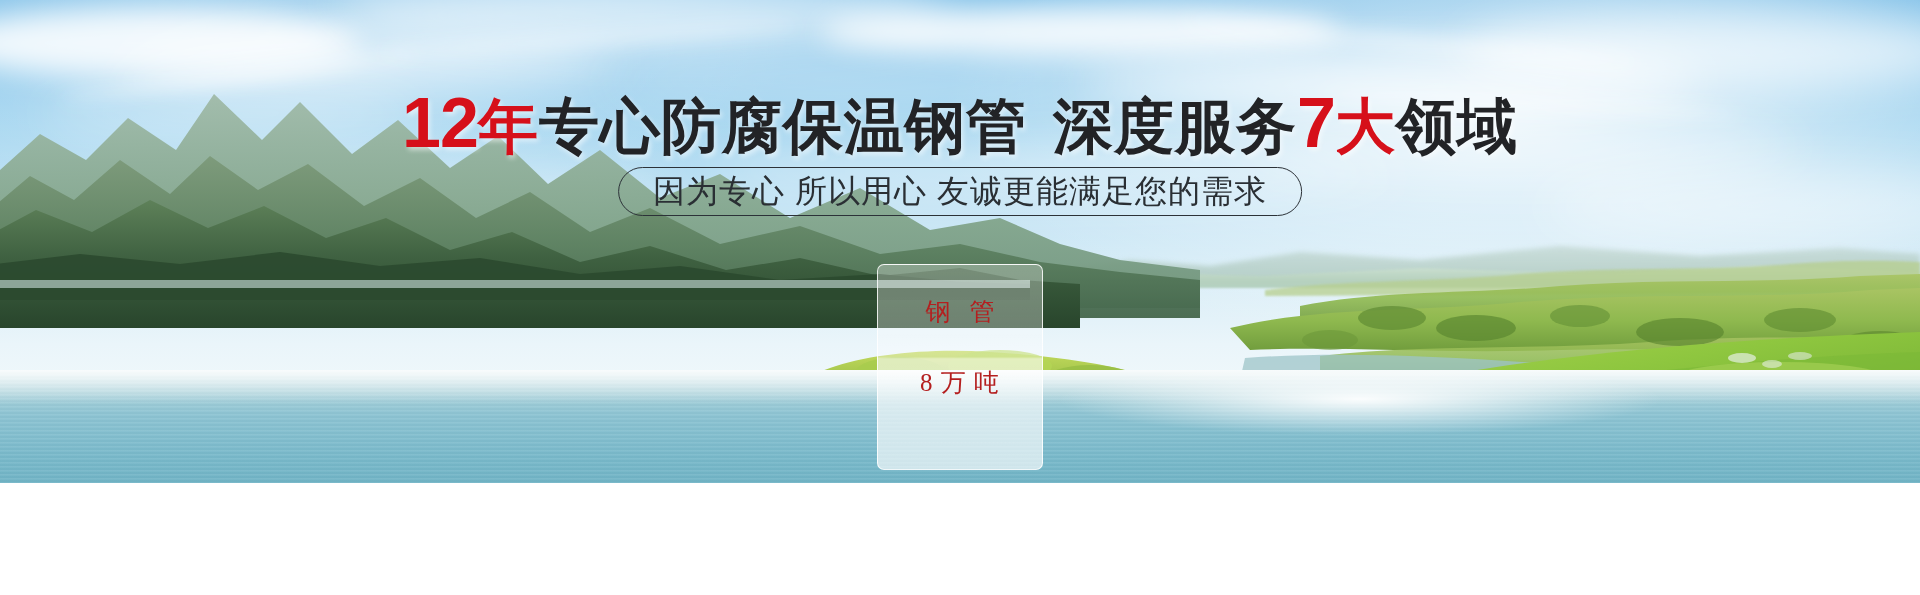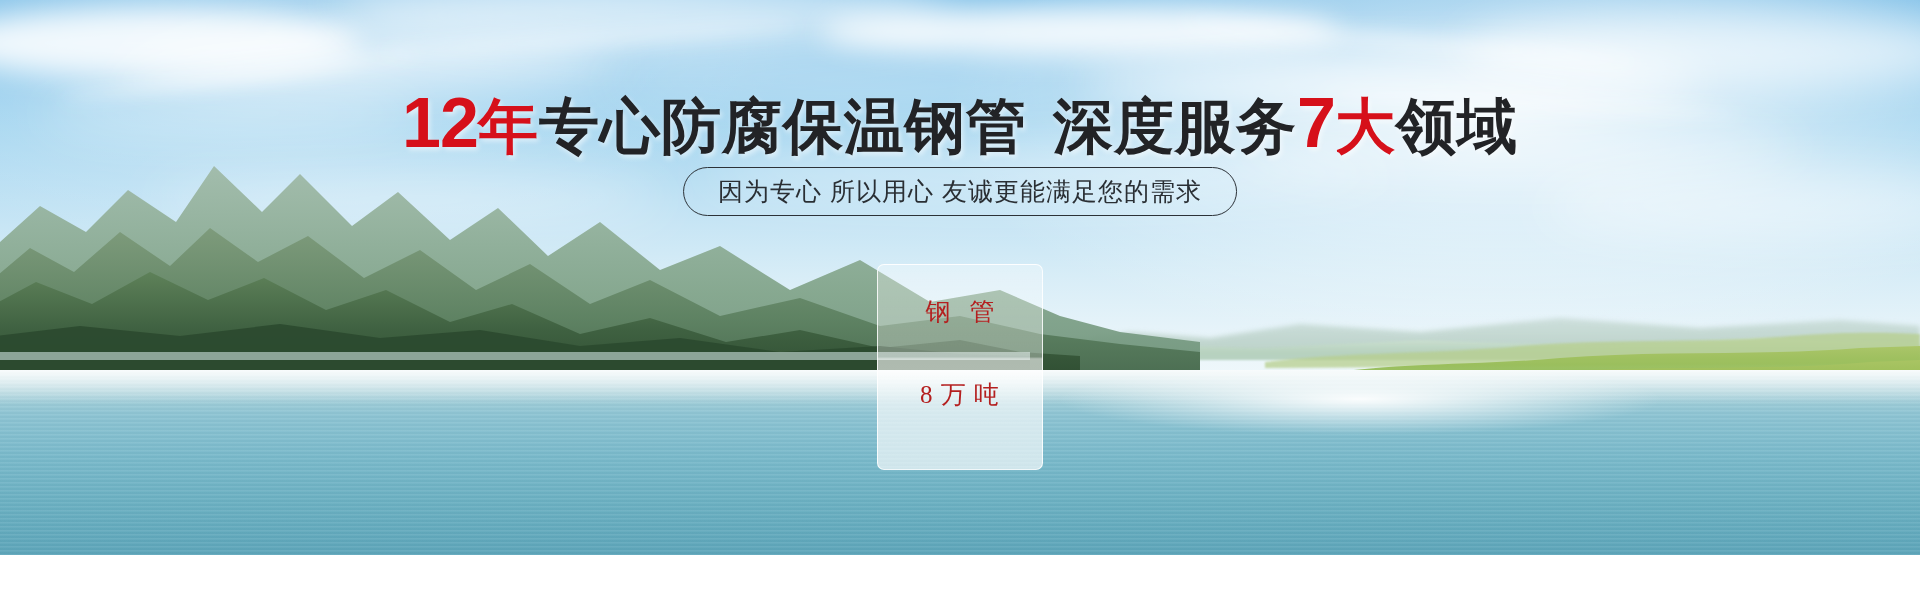--- a/index.html
+++ b/index.html
@@ -7,21 +7,21 @@
     padding: 0;
     background: #ffffff;
   }
   body {
     font-family: "Liberation Sans", "DejaVu Sans", sans-serif;
   }
 
   #banner {
     position: relative;
     width: 1920px;
-    height: 555px;
+    height: 483px;
     overflow: hidden;
     background: #bfe0f2;
   }
 
   
   .sky {
     position: absolute;
     left: 0; top: 0;
     width: 1920px;
     height: 420px;
@@ -147,21 +147,21 @@
     height: 49px;
     padding: 0 34px;
     border: 1.6px solid #2c3238;
     border-radius: 26px;
     display: flex;
     align-items: center;
     justify-content: center;
     box-sizing: border-box;
   }
   .subtitle-text {
-    font-size: 25px;
+    font-size: 32px;
     color: #2a2f34;
     letter-spacing: 1px;
     white-space: nowrap;
     font-family: "Liberation Sans", "DejaVu Sans", sans-serif;
   }
 
   
   .cards {
     position: absolute;
     left: 50%;
@@ -187,21 +187,21 @@
   }
   .card-title {
     margin-top: 30px;
     font-size: 25px;
     color: #b41f1f;
     letter-spacing: 6px;
     text-indent: 6px;
     font-family: "Liberation Sans", "DejaVu Sans", sans-serif;
   }
   .card-value {
-    margin-top: 50px;
+    margin-top: 38px;
     font-size: 25px;
     color: #b41f1f;
     letter-spacing: 1px;
     white-space: nowrap;
     font-family: "Liberation Serif", "DejaVu Serif", serif;
   }
   .card-value sup {
     font-size: 15px;
     vertical-align: super;
   }

